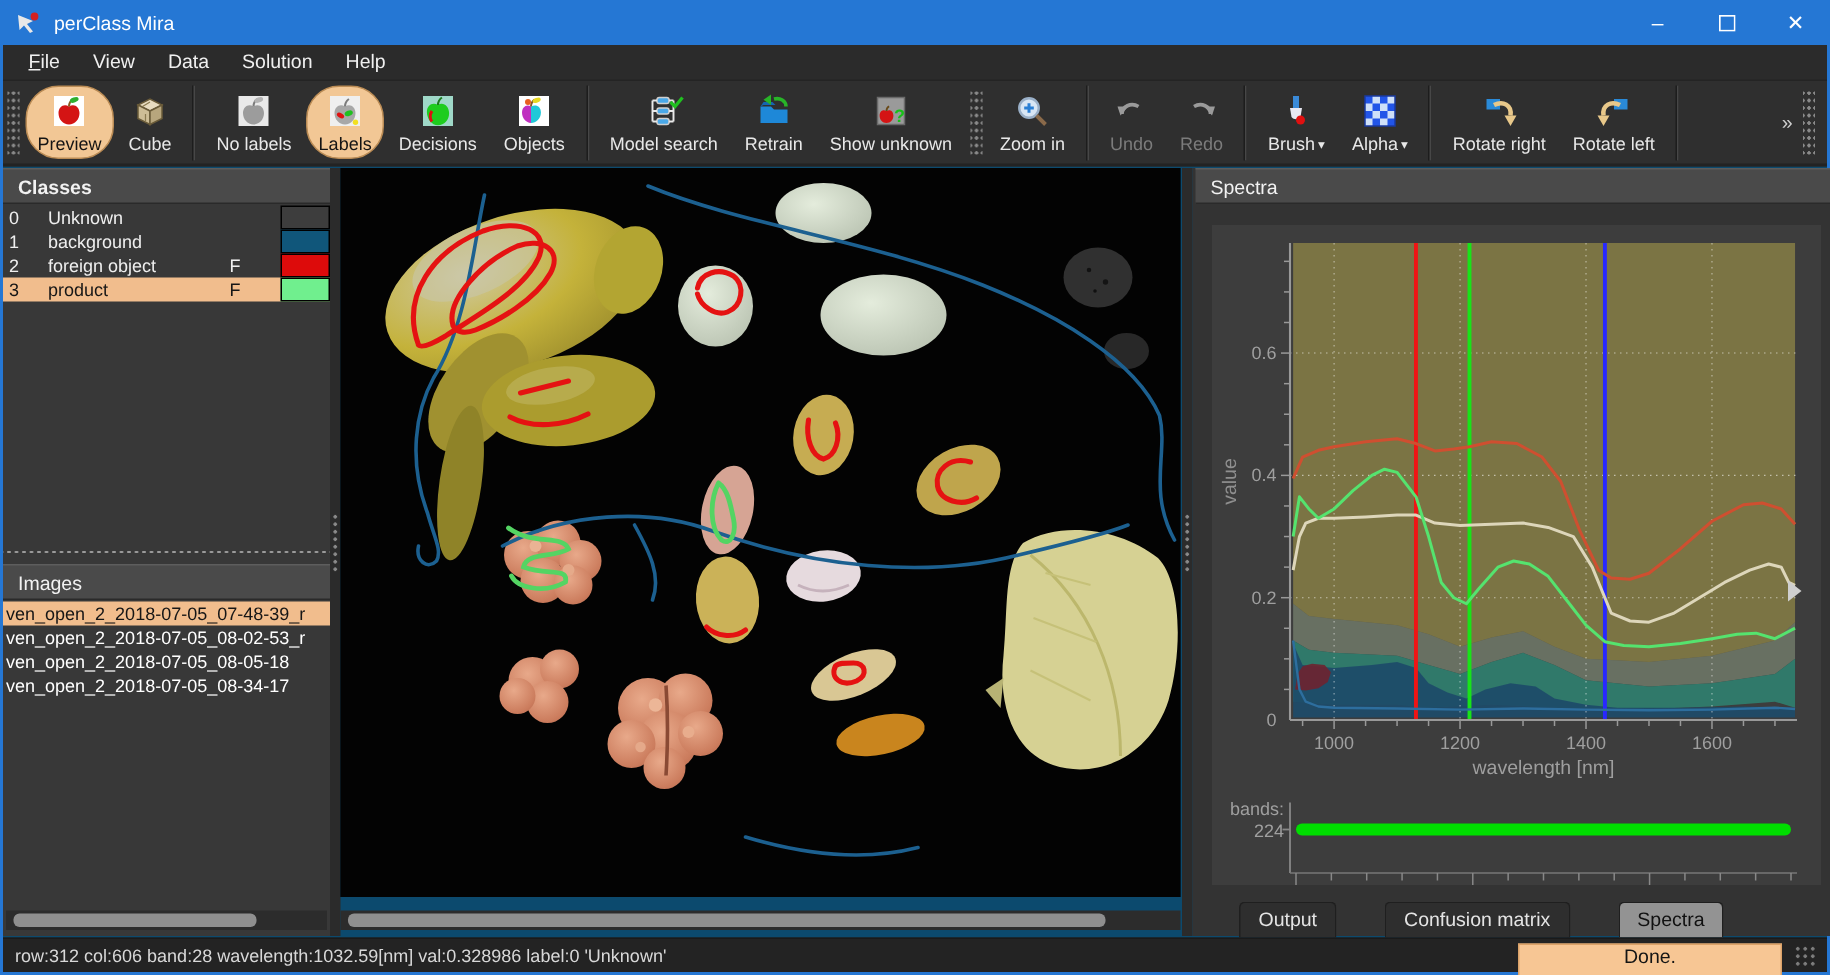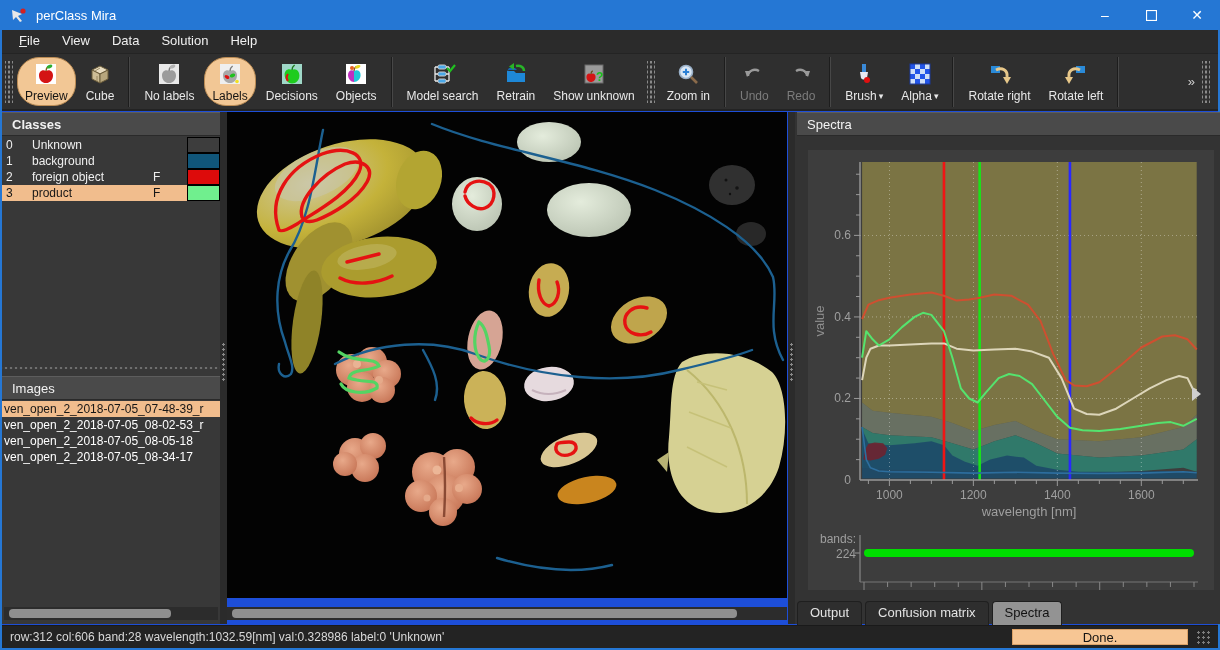--- a/index.html
+++ b/index.html
@@ -1,19 +1,19 @@
 <!DOCTYPE html>
 <html><head>
 <meta charset="utf-8">
 <style>
   * { box-sizing: border-box; margin:0; padding:0; }
   html,body { width:1220px; height:650px; overflow:hidden; background:#2b2b2b;
               font-family:"Liberation Sans", sans-serif; }
   .win { position:absolute; inset:0; border-left:2px solid #2577d4; border-right:2px solid #2577d4;
-         border-bottom:2px solid #2577d4; background:#1d4ed8; }
+         border-bottom:2px solid #2577d4; background:#0c4a6e; }
 
   
   .titlebar { position:absolute; left:-2px; right:-2px; top:0; height:30px; background:#2577d4;
               display:flex; align-items:center; color:#fff; }
   .appicon { margin-left:10px; width:18px; height:18px; }
   .apptitle { margin-left:8px; font-size:13px; }
   .wcontrols { margin-left:auto; display:flex; height:30px; }
   .wbtn { width:46px; height:30px; display:flex; align-items:center; justify-content:center;
           color:#fff; font-size:14px; }
   .wbtn svg { display:block; }
@@ -71,28 +71,28 @@
 
   
   .right-bg { position:absolute; left:793px; top:112px; width:425px; height:512px; background:#333; }
   .chart-box { position:absolute; left:806px; top:150px; width:406px; height:440px; background:#3d3d3d; }
   .bands-label { position:absolute; left:0px; top:382px; width:48px; text-align:right;
                  color:#9f9f9f; font-size:12px; line-height:15px; }
 
   
   .tabs { position:absolute; left:795px; top:601px; height:24px; display:flex; gap:3px; }
   .tab { background:#2e2e2e; border:1px solid #1f1f1f; border-bottom:none; color:#e4e4e4;
-         font-size:13px; padding:3px 12px 0; border-radius:4px 4px 0 0; }
+         font-size:13px; padding:3px 12px 0; border-radius:4px 4px 0 0;margin-left:29px; }
   .tab.active { background:#939393; color:#111; }
 
   
   .statusbar { position:absolute; left:0; right:0; bottom:0; height:23px; background:#232323;
                border-top:1px solid #1a1a1a; display:flex; align-items:center; }
   .status-text { color:#d8d8d8; font-size:12px; margin-left:8px; }
-  .done-btn { position:absolute; right:30px; top:3px; width:176px; height:16px; background:#f7c694;
+  .done-btn { position:absolute; right:30px; top:3px; width:176px; height:22px; background:#f7c694;
               border:1px solid #dca268; color:#141414; font-size:13px; text-align:center; line-height:16px; }
   .grip { position:absolute; right:6px; top:4px; width:16px; height:16px;
           background-image:radial-gradient(#7d7d7d 1px, transparent 1.2px); background-size:5px 5px; }
 </style>
 </head>
 <body>
 
 <div class="win">
 
   <div class="titlebar">

